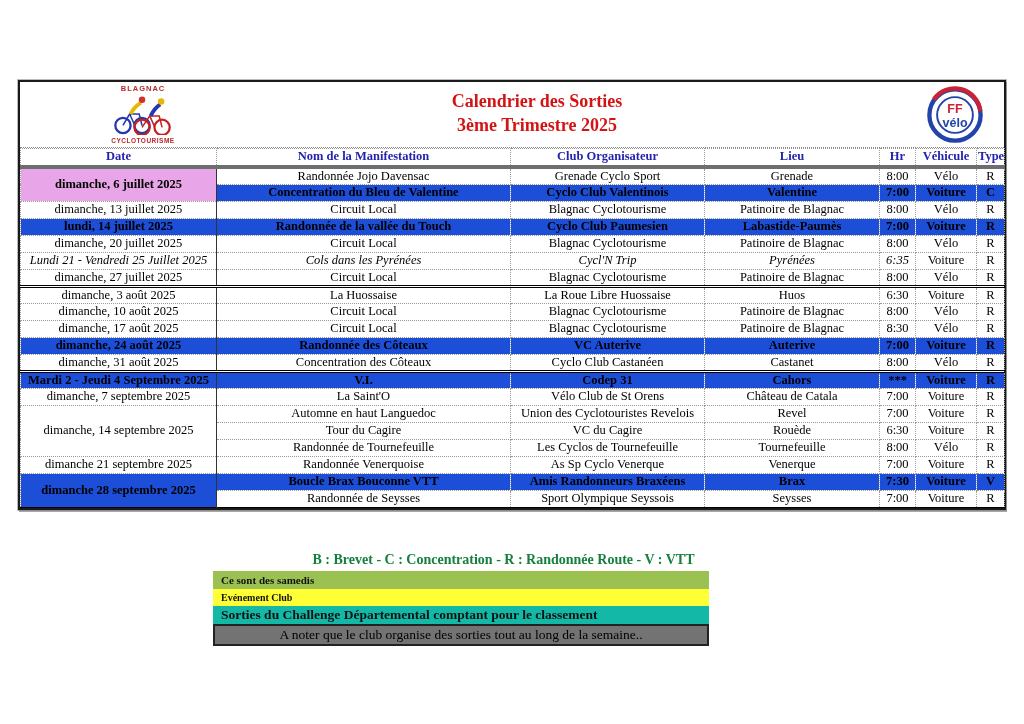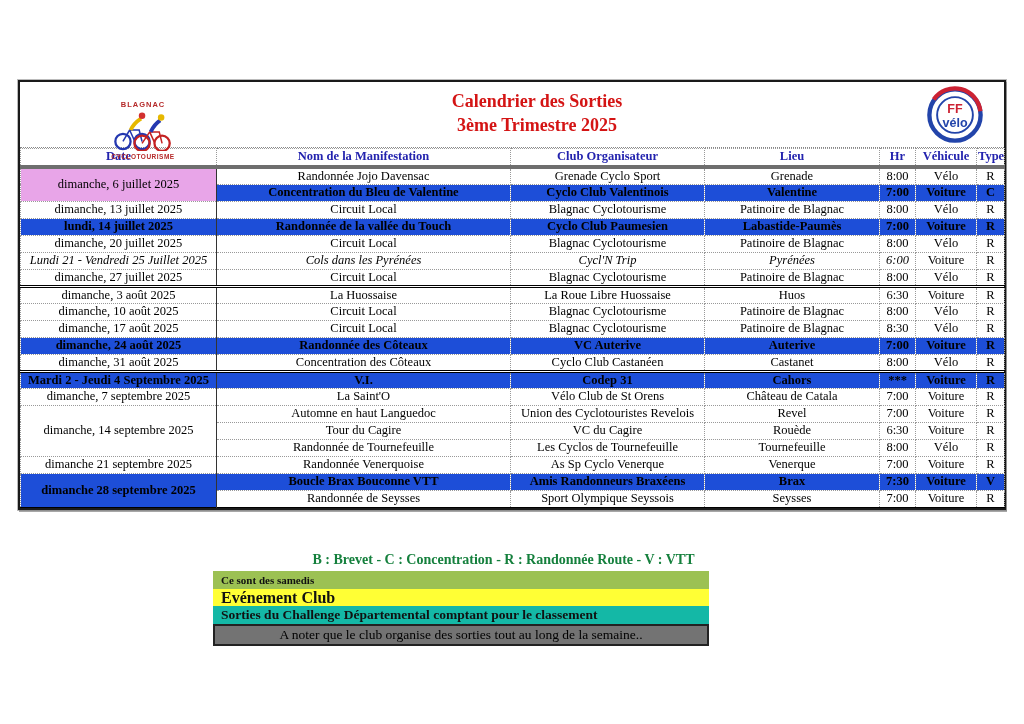--- a/index.html
+++ b/index.html
@@ -9,49 +9,49 @@
   .board {
     position:absolute; left:18px; top:80px; width:988px;
     border:2px solid #1a1a1a;
     box-shadow:1px 2px 0 rgba(120,120,120,.65), 0 0 0 1px #bbb;
     background:#fff;
   }
 
   
   .cal-header { position:relative; height:66px; border-bottom:1px dotted #888; }
   .club-logo { position:absolute; left:68px; top:2px; width:110px; text-align:center; }
-  .club-logo .club-top { font-family:"Liberation Sans", sans-serif; font-size:7.5px; font-weight:bold; color:#b52a2a; letter-spacing:1px;margin-top:16px; }
+  .club-logo .club-top { font-family:"Liberation Sans", sans-serif; font-size:7.5px; font-weight:bold; color:#b52a2a; letter-spacing:1px; }
   .club-logo .club-bottom { font-family:"Liberation Sans", sans-serif; font-size:6.5px; font-weight:bold; color:#b52a2a; letter-spacing:.5px; margin-top:-2px;}
   .main-title { position:absolute; left:0; right:0; top:8px; text-align:center; padding-left:50px;
     color:#d41414; font-weight:bold; font-size:18px; line-height:1.32; }
   .ffvelo { position:absolute; right:20px; top:4px; width:58px; height:58px; }
   .ffvelo text { font-family:"Liberation Sans", sans-serif; font-weight:bold; }
 
   
   table { width:100%; border-collapse:collapse; table-layout:fixed; }
   col.c1{width:196px} col.c2{width:294px} col.c3{width:194px} col.c4{width:175px}
   col.c5{width:36px}  col.c6{width:61px}  col.c7{width:28px}
   th, td { border:1px dotted #999; text-align:center; overflow:hidden; white-space:nowrap; }
   th { color:#2323ae; font-size:12.5px; font-weight:bold; height:18px; padding:0 1px; }
   thead tr { border-bottom:4px solid #6e6e6e; }
   td { font-size:12.5px; height:17px; padding:0 3px; color:#000; }
   td.c-date { border-right:1px solid #333; }
   tr.pink-row td { background:#1d4ed8; font-weight:bold; }
-  td.cell-pink { background:#e8a5e8; font-weight:normal; }
+  td.cell-pink { background:#e8a5e8; font-weight:bold; }
   tr.group-start { border-top:3px double #000;margin-top:44px; }
   tr.italic td.c-date, tr.italic td.c-nom, tr.italic td.c-club,
   tr.italic td.c-lieu, tr.italic td.c-hr { font-style:italic; }
   tbody { border-bottom:1px solid #000; }
 
   
   .legend-codes { position:absolute; left:213px; top:552px; width:496px;
     text-align:center; padding-left:85px; font-weight:bold; font-size:14px; color:#15803d; }
   .bar { position:absolute; left:213px; width:496px; font-weight:bold; color:#111; padding-left:8px; }
   .bar-green  { top:571px; height:18px; line-height:18px; background:#9cc153; font-size:11px; }
-  .bar-yellow { top:589px; height:17px; line-height:17px; background:#ffff35; font-size:16px; }
+  .bar-yellow { top:589px; height:17px; line-height:17px; background:#ffff35; font-size:10px; }
   .bar-pink   { top:606px; height:18px; line-height:18px; background:#14b8a6; font-size:13.5px; }
   .note-box   { position:absolute; left:213px; top:624px; width:496px; height:22px;
     border:2px solid #222; background:#737373; text-align:center; font-size:13.5px; line-height:18px; }
 </style>
 </head>
 <body>
 
 <div class="board">
 
   <div class="cal-header">
@@ -150,21 +150,21 @@
         <td class="c-lieu">Patinoire de Blagnac</td>
         <td class="c-hr">8:00</td>
         <td class="c-veh">Vélo</td>
         <td class="c-type">R</td>
       </tr>
       <tr class="italic">
         <td class="c-date">Lundi 21 - Vendredi 25 Juillet 2025</td>
         <td class="c-nom">Cols dans les Pyrénées</td>
         <td class="c-club">Cycl'N Trip</td>
         <td class="c-lieu">Pyrénées</td>
-        <td class="c-hr">6:00</td>
+        <td class="c-hr">6:35</td>
         <td class="c-veh">Voiture</td>
         <td class="c-type">R</td>
       </tr>
       <tr>
         <td class="c-date">dimanche, 27 juillet 2025</td>
         <td class="c-nom">Circuit Local</td>
         <td class="c-club">Blagnac Cyclotourisme</td>
         <td class="c-lieu">Patinoire de Blagnac</td>
         <td class="c-hr">8:00</td>
         <td class="c-veh">Vélo</td>

